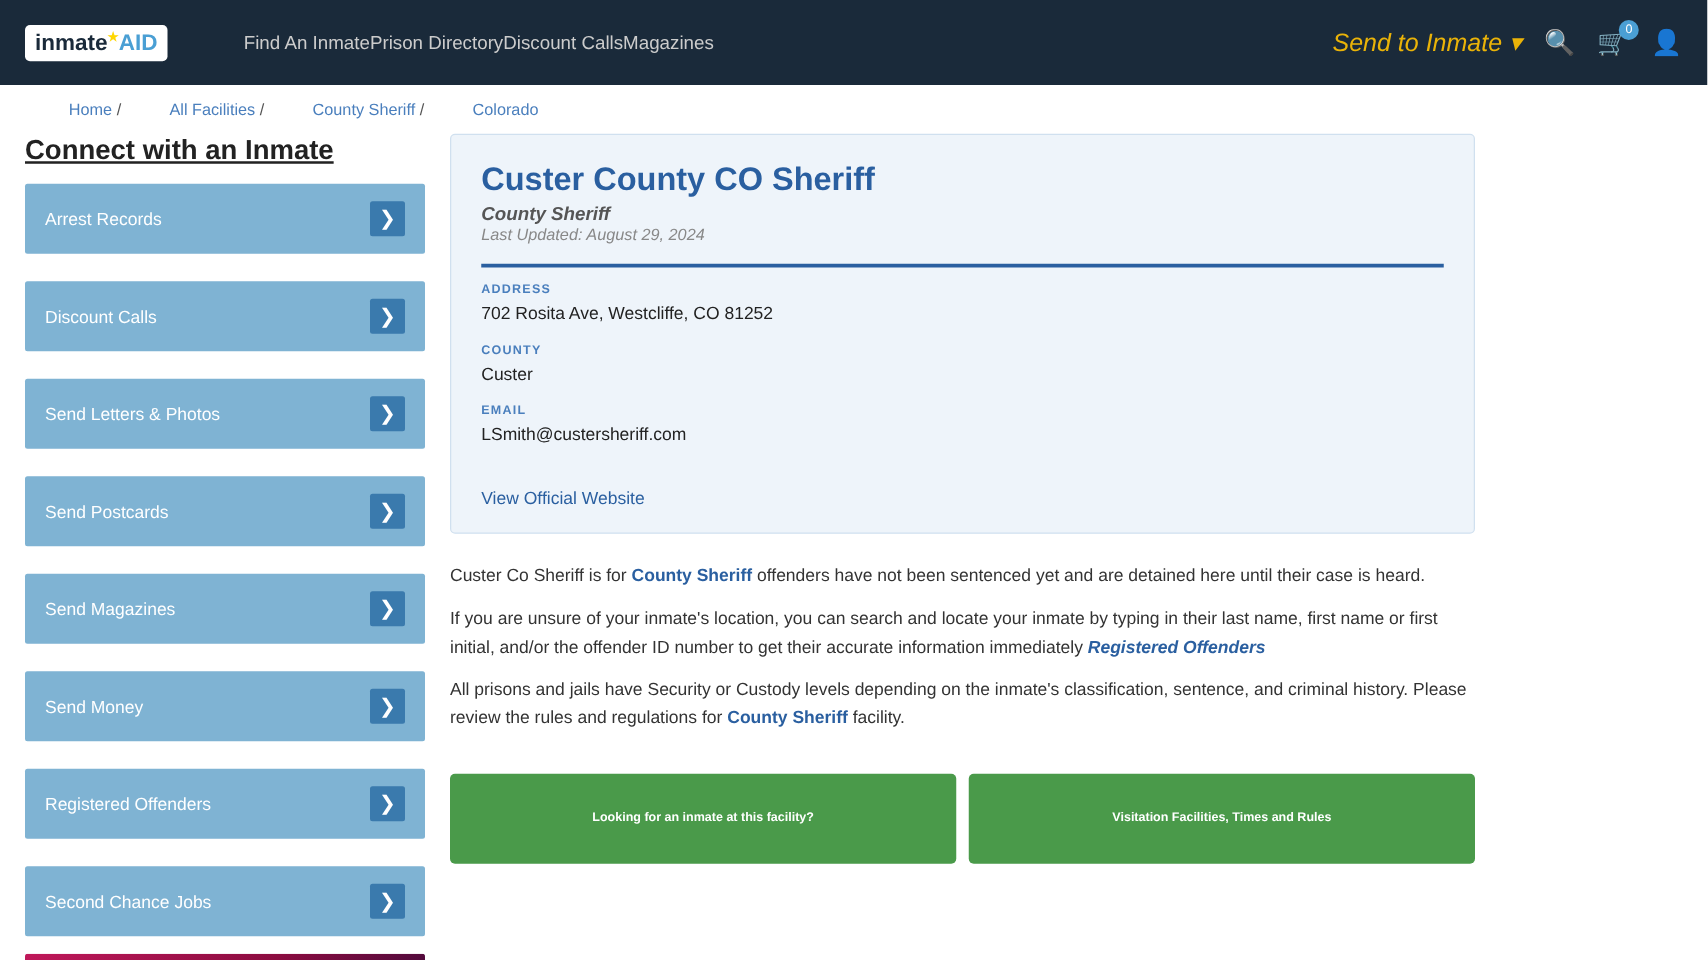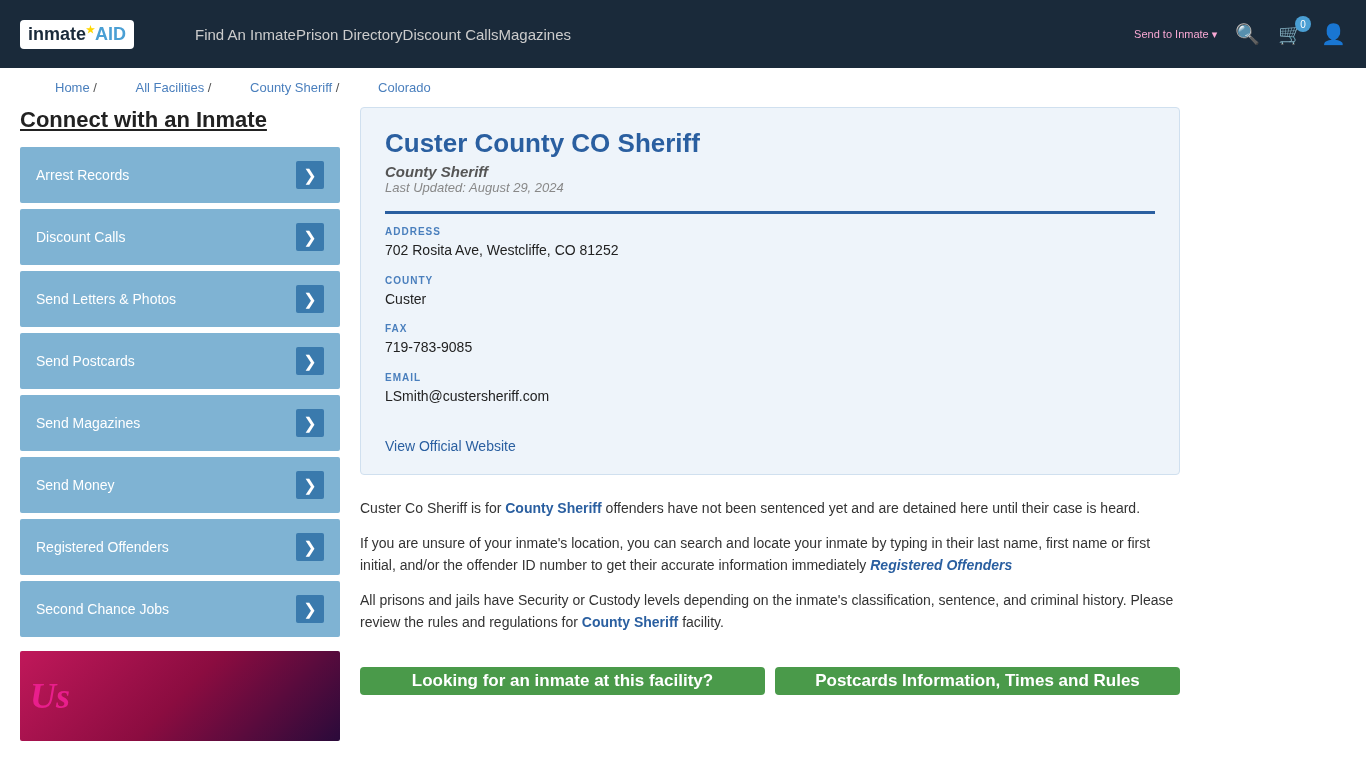--- a/index.html
+++ b/index.html
@@ -68,26 +68,27 @@
       color: #fff;
       border-radius: 50%;
       width: 16px;
       height: 16px;
       font-size: 10px;
       display: flex;
       align-items: center;
       justify-content: center;
     }
     .send-to-inmate-btn {
-      color: #f9a8d4;
-      font-size: 11px;
+      color: #eab308;
+      font-size: 20px;
       cursor: pointer;
       display: flex;
       align-items: center;
       gap: 4px;
+      font-style: italic;
     }
 
     
     .breadcrumb {
       padding: 12px 20px;
       font-size: 13px;
     }
     .breadcrumb a {
       color: #4a7fbd;
       text-decoration: none;
@@ -112,21 +113,21 @@
       font-size: 22px;
       font-weight: bold;
       text-decoration: underline;
       margin-bottom: 14px;
       color: #222;
     }
     .sidebar-menu {
       list-style: none;
       display: flex;
       flex-direction: column;
-      gap: 6px;
+      gap: 22px;
     }
     .sidebar-menu-item {
       background: #7fb3d3;
       display: flex;
       align-items: center;
       justify-content: space-between;
       padding: 14px 16px;
       border-radius: 2px;
       cursor: pointer;
       color: #fff;
@@ -256,23 +257,23 @@
     
     .bottom-buttons {
       display: grid;
       grid-template-columns: 1fr 1fr;
       gap: 10px;
       margin-top: 18px;
     }
     .btn-green {
       background: #4a9a4a;
       color: #fff;
-      font-size: 17px;
-      font-weight: bold;
-      padding: 2px 16px;
+      font-size: 10px;
+      font-weight: bold;
+      padding: 29px 16px;
       text-align: center;
       border-radius: 4px;
       cursor: pointer;
       border: none;
       line-height: 1.4;
     }
   </style>
 </head>
 <body>
 
@@ -367,24 +368,20 @@
       <div class="info-grid">
         <div>
           <div class="info-label">ADDRESS</div>
           <div class="info-value">702 Rosita Ave, Westcliffe, CO 81252</div>
         </div>
         <div>
           <div class="info-label">COUNTY</div>
           <div class="info-value">Custer</div>
         </div>
         <div>
-          <div class="info-label">FAX</div>
-          <div class="info-value">719-783-9085</div>
-        </div>
-        <div>
           <div class="info-label">EMAIL</div>
           <div class="info-value">LSmith@custersheriff.com</div>
         </div>
         <div>
           <div style="margin-top:18px;">
             <a href="#" class="info-link">View Official Website</a>
           </div>
         </div>
       </div>
     </div>
@@ -396,16 +393,16 @@
       <p>
         <span>If you are unsure of your inmate's location, you can search and locate your inmate by typing in their last name, first name or first initial, and/or the offender ID number to get their accurate information immediately </span><a href="#" class="desc-highlight-italic">Registered Offenders</a>
       </p>
       <p>
         <span>All prisons and jails have Security or Custody levels depending on the inmate's classification, sentence, and criminal history. Please review the rules and regulations for </span><a href="#" class="desc-highlight">County Sheriff</a><span> facility.</span>
       </p>
     </div>
 
     <div class="bottom-buttons">
       <button class="btn-green">Looking for an inmate at this facility?</button>
-      <button class="btn-green">Postcards Information, Times and Rules</button>
+      <button class="btn-green">Visitation Facilities, Times and Rules</button>
     </div>
   </main>
 </div>
 
 </body></html>

